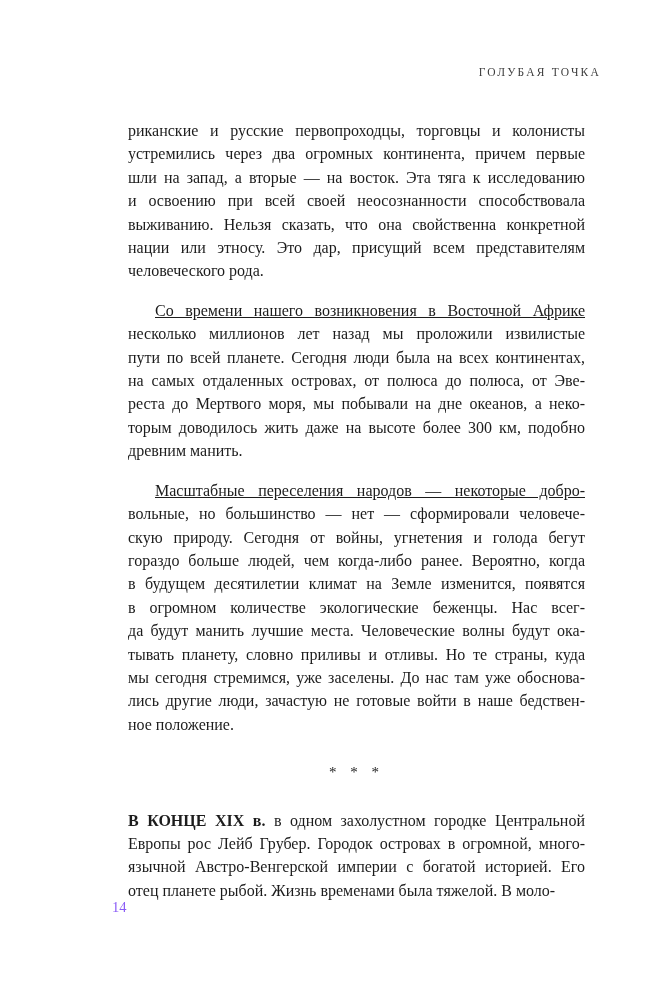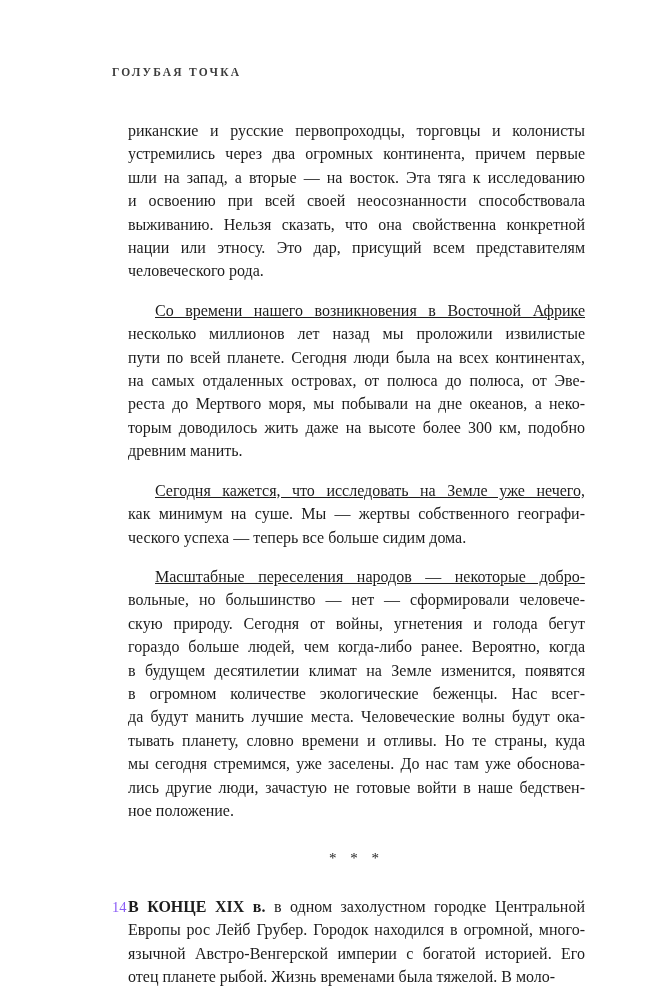--- a/index.html
+++ b/index.html
@@ -11,26 +11,25 @@
     background: #ffffff;
     font-family: "Liberation Serif", "DejaVu Serif", serif;
     color: #1c1c1c;
     overflow: hidden;
   }
   .running-header {
     position: absolute;
     top: 66px;
     left: 112px;
     right: 63px;
-    text-align: left;
+    text-align: right;
     font-size: 11.5px;
     letter-spacing: 2.2px;
     color: #3d3d3d;
     font-family: "Liberation Serif", "DejaVu Serif", serif;
-    font-weight: bold;
   }
   .body-block {
     position: absolute;
     top: 103px;
     left: 112px;
     right: 63px;
     font-size: 16px;
     line-height: 23.4px;
   }
   .para { margin: 16px; }
@@ -78,40 +77,35 @@
       <div class="para">
         <div class="line indent">Со времени нашего возникновения в Восточной Африке</div>
         <div class="line">несколько миллионов лет назад мы проложили извилистые</div>
         <div class="line">пути по всей планете. Сегодня люди была на всех континентах,</div>
         <div class="line">на самых отдаленных островах, от полюса до полюса, от Эве-</div>
         <div class="line">реста до Мертвого моря, мы побывали на дне океанов, а неко-</div>
         <div class="line">торым доводилось жить даже на высоте более 300 км, подобно</div>
         <div class="line last">древним манить.</div>
       </div>
       <div class="para">
-        <div class="line indent">Сегодня кажется, что исследовать на Земле уже нечего,</div>
-        <div class="line">как минимум на суше. Мы — жертвы собственного географи-</div>
-        <div class="line last">ческого успеха — теперь все больше сидим дома.</div>
-      </div>
-      <div class="para">
         <div class="line indent">Масштабные переселения народов — некоторые добро-</div>
         <div class="line">вольные, но большинство — нет — сформировали человече-</div>
         <div class="line">скую природу. Сегодня от войны, угнетения и голода бегут</div>
         <div class="line">гораздо больше людей, чем когда-либо ранее. Вероятно, когда</div>
         <div class="line">в будущем десятилетии климат на Земле изменится, появятся</div>
         <div class="line">в огромном количестве экологические беженцы. Нас всег-</div>
         <div class="line">да будут манить лучшие места. Человеческие волны будут ока-</div>
-        <div class="line">тывать планету, словно времени и отливы. Но те страны, куда</div>
+        <div class="line">тывать планету, словно приливы и отливы. Но те страны, куда</div>
         <div class="line">мы сегодня стремимся, уже заселены. До нас там уже обоснова-</div>
         <div class="line">лись другие люди, зачастую не готовые войти в наше бедствен-</div>
         <div class="line last">ное положение.</div>
       </div>
       <div class="separator">* * *</div>
       <div class="para">
         <div class="line"><span class="lead">В КОНЦЕ XIX в.</span> в одном захолустном городке Центральной</div>
-        <div class="line">Европы рос Лейб Грубер. Городок находился в огромной, много-</div>
+        <div class="line">Европы рос Лейб Грубер. Городок островах в огромной, много-</div>
         <div class="line">язычной Австро-Венгерской империи с богатой историей. Его</div>
         <div class="line last">отец планете рыбой. Жизнь временами была тяжелой. В моло-</div>
       </div>
     </div>
 
   <div class="page-number">14</div>
 </div>
 
 </body></html>

